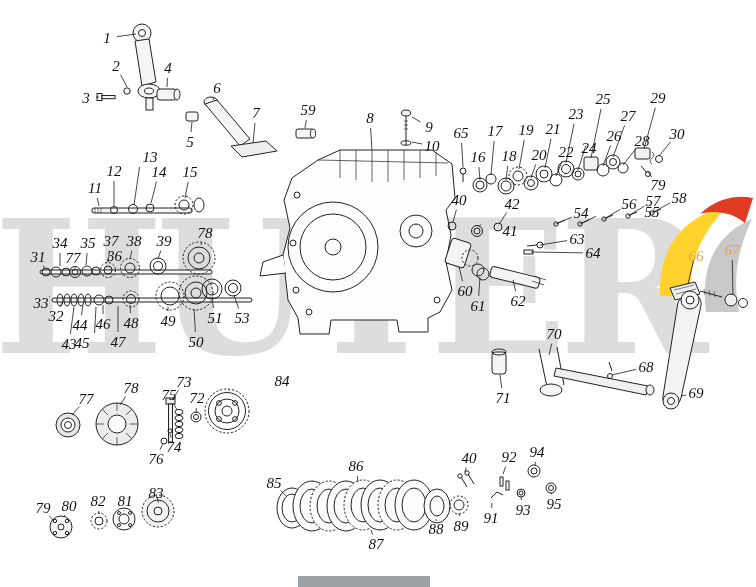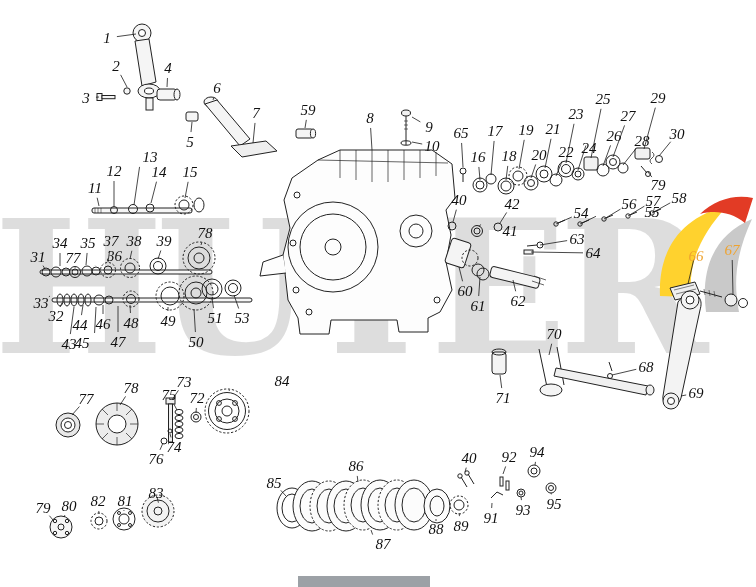--- a/index.html
+++ b/index.html
@@ -483,21 +483,21 @@
       <div class="callout" style="left: 131px; top: 388px;">78</div>
       <div class="callout" style="left: 658px; top: 185px;">79</div>
       <div class="callout" style="left: 43px; top: 508px;">79</div>
       <div class="callout" style="left: 69px; top: 506px;">80</div>
       <div class="callout" style="left: 125px; top: 501px;">81</div>
       <div class="callout" style="left: 98px; top: 501px;">82</div>
       <div class="callout" style="left: 156px; top: 493px;">83</div>
       <div class="callout" style="left: 234px; top: 381px; margin-left: 48px;">84</div>
       <div class="callout" style="left: 274px; top: 483px;">85</div>
       <div class="callout" style="left: 356px; top: 466px;">86</div>
-      <div class="callout" style="left: 376px; top: 544px; margin-left: 7px;">87</div>
+      <div class="callout" style="left: 376px; top: 544px;">87</div>
       <div class="callout" style="left: 436px; top: 529px;">88</div>
       <div class="callout" style="left: 461px; top: 526px;">89</div>
       <div class="callout" style="left: 469px; top: 458px;">40</div>
       <div class="callout" style="left: 491px; top: 518px;">91</div>
       <div class="callout" style="left: 509px; top: 457px;">92</div>
       <div class="callout" style="left: 523px; top: 510px;">93</div>
       <div class="callout" style="left: 537px; top: 452px;">94</div>
       <div class="callout" style="left: 554px; top: 504px;">95</div>
     </div>
 </div>

